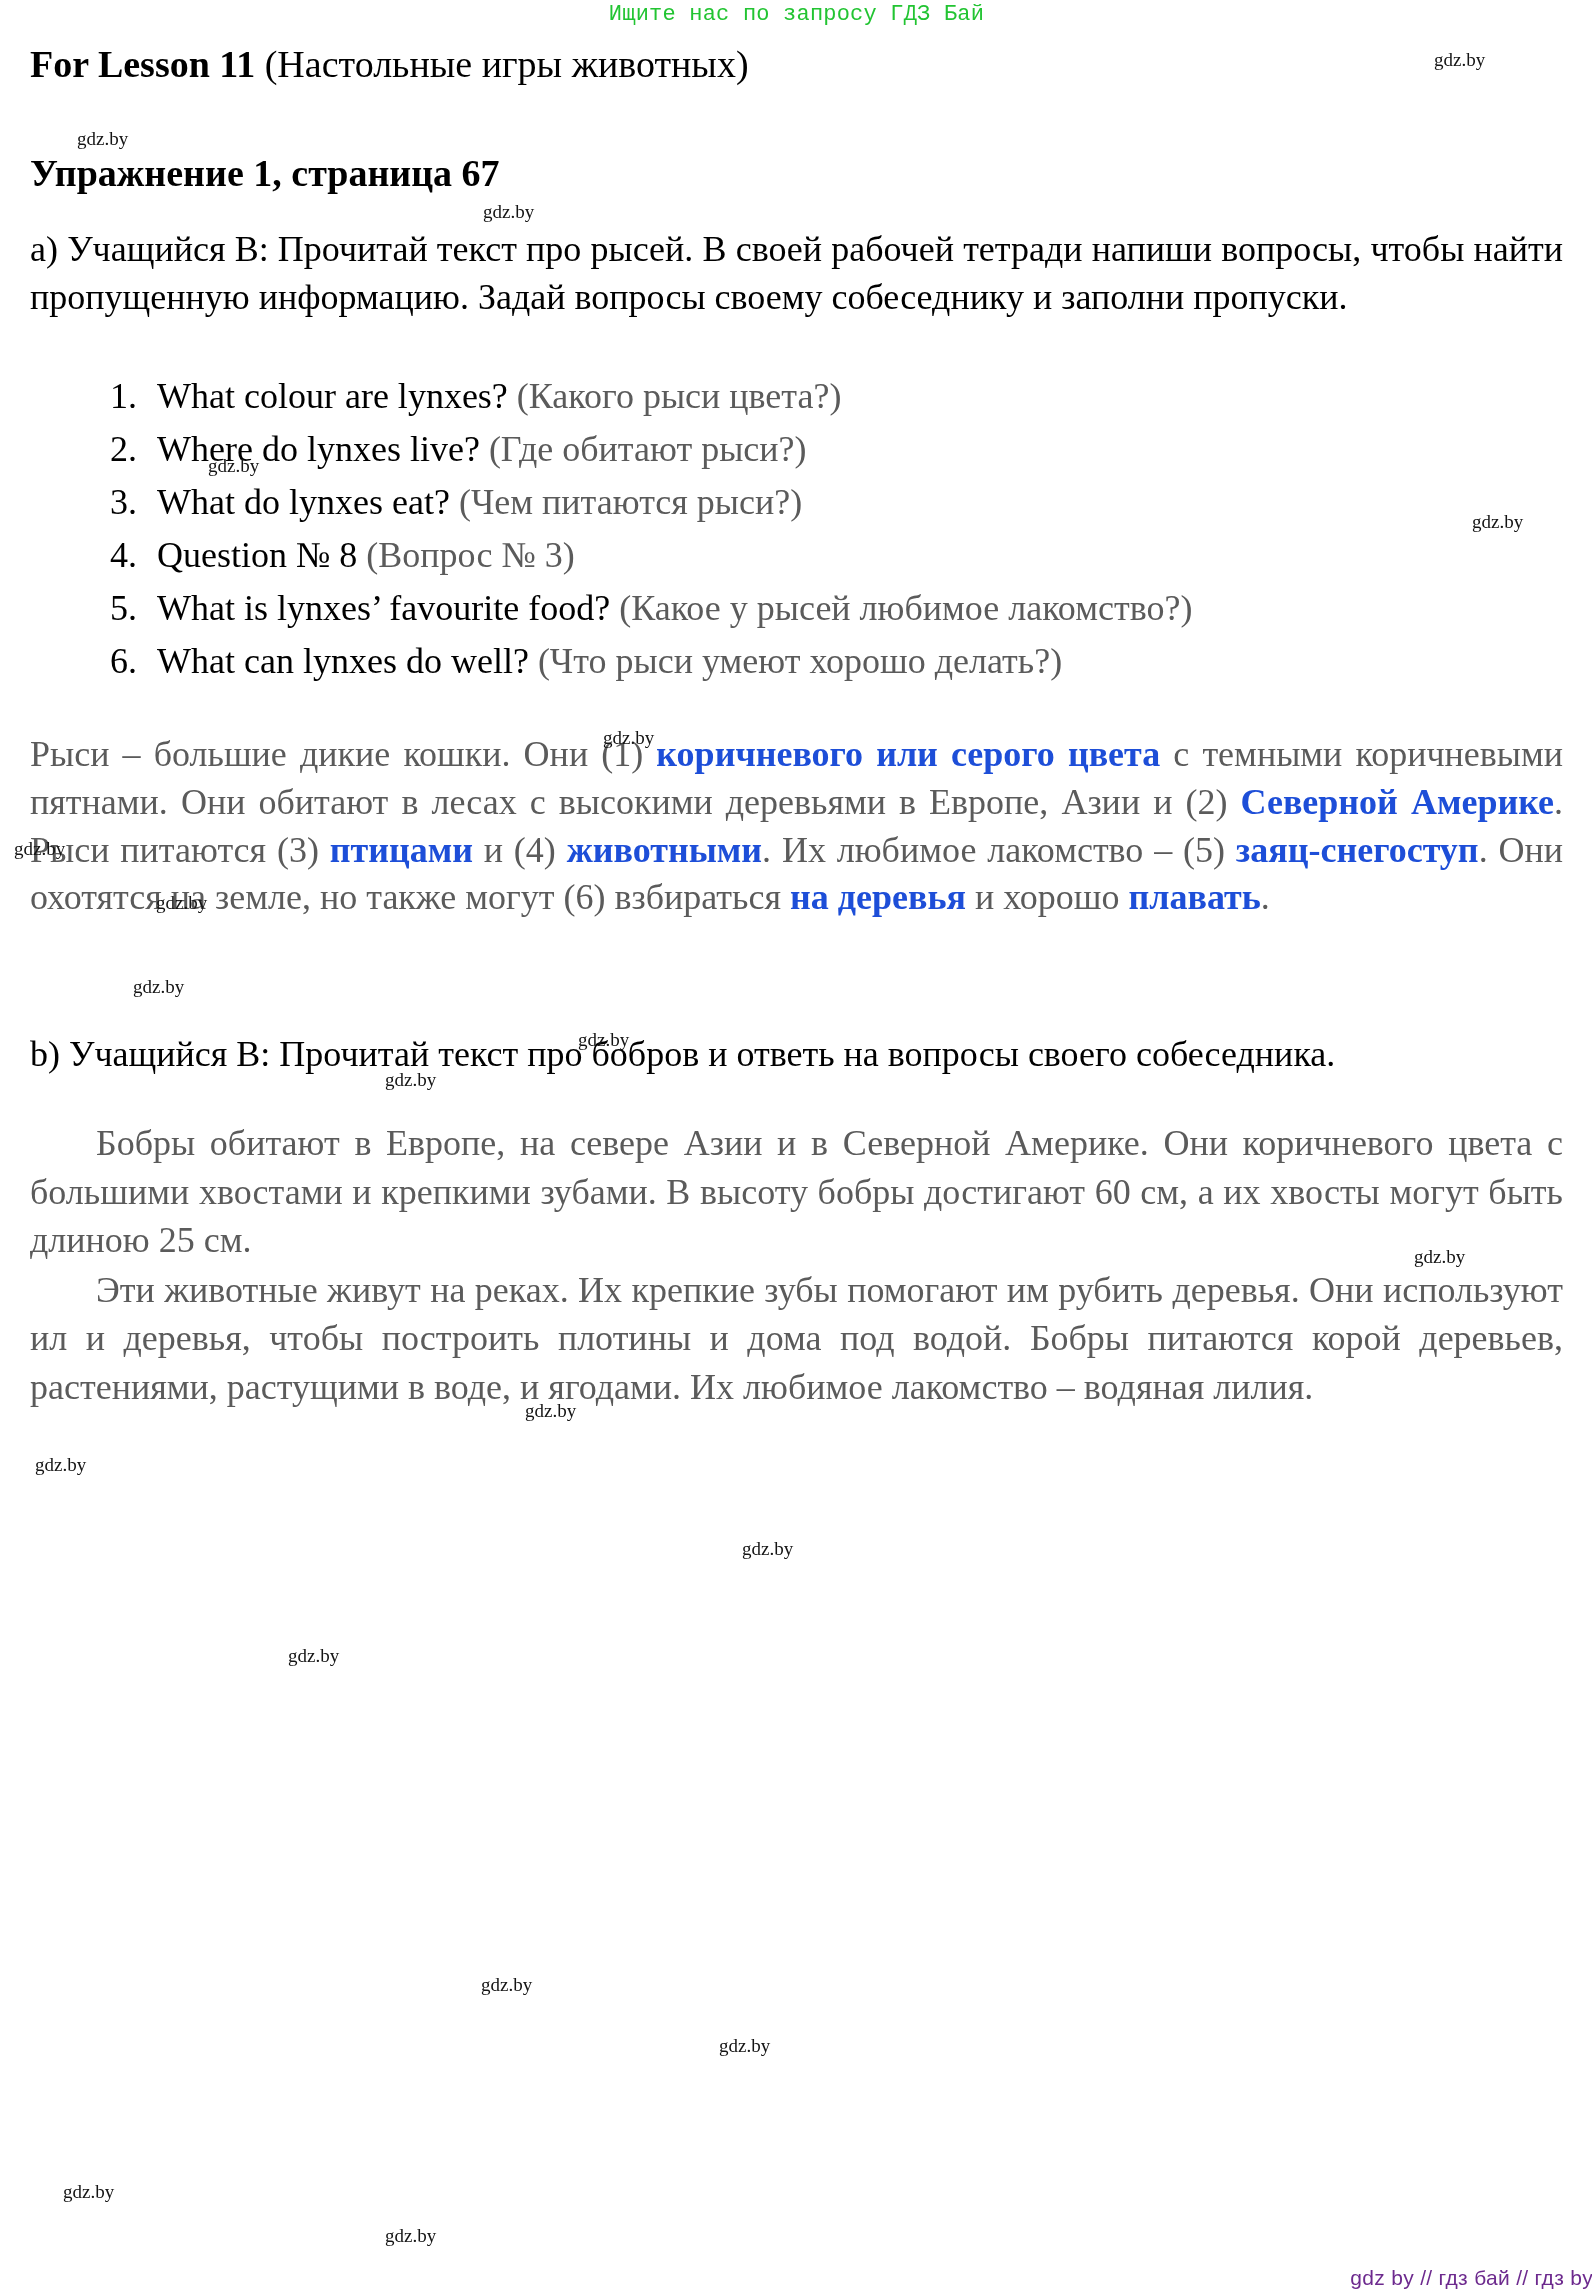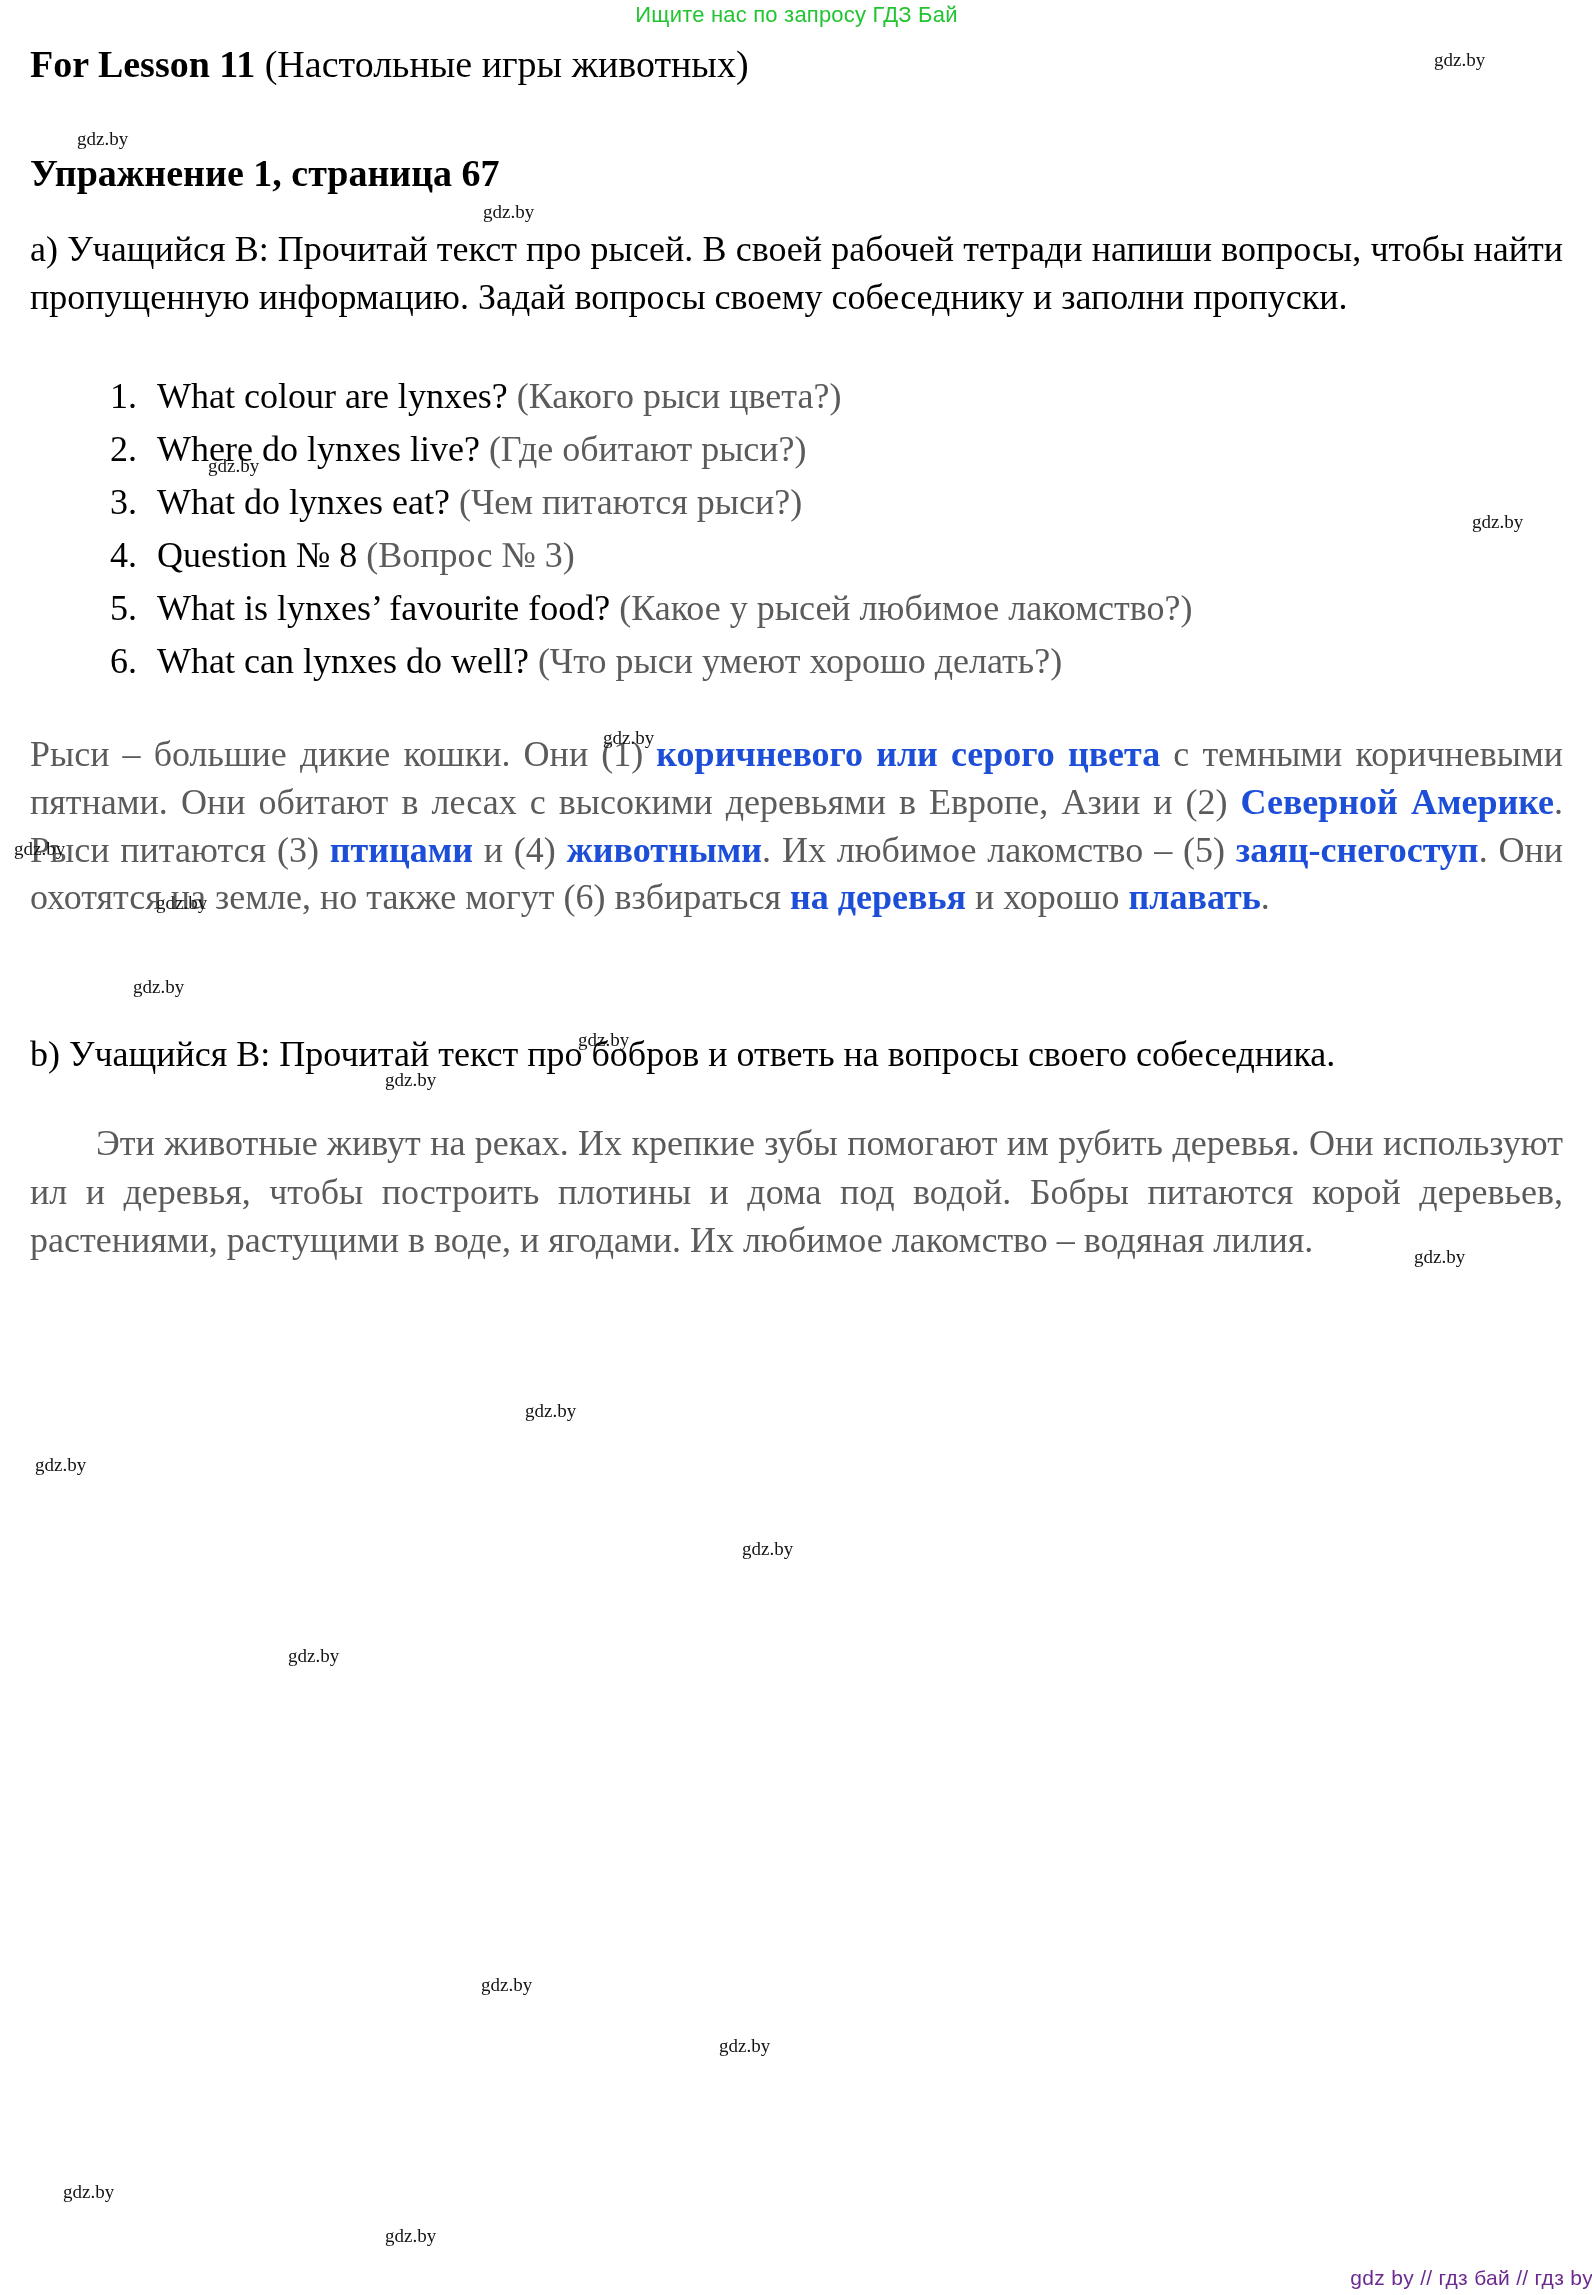--- a/index.html
+++ b/index.html
@@ -20,21 +20,21 @@
     position: relative;
     width: 1593px;
     height: 2295px;
     box-sizing: border-box;
     padding: 0 30px;
   }
 
   
   .promo-bar {
     text-align: center;
-    font-family: Liberation Sans, sans-serif;
+    font-family: Liberation Mono, monospace;
     font-size: 22px;
     color: #22c432;
     line-height: 1;
     padding-top: 3.5px;
     letter-spacing: 0.2px;
   }
 
   
   .lesson-title {
     font-size: 38px;
@@ -180,20 +180,21 @@
     </div>
   </div>
 
   <p class="gapfill"><span>Рыси – большие дикие кошки. Они (1) </span><span class="ans">коричневого или серого цвета</span><span> с темными коричневыми пятнами. Они обитают в лесах с высокими деревьями в Европе, Азии и (2) </span><span class="ans">Северной Америке</span><span>. Рыси питаются (3) </span><span class="ans">птицами</span><span> и (4) </span><span class="ans">животными</span><span>. Их любимое лакомство – (5) </span><span class="ans">заяц-снегоступ</span><span>. Они охотятся на земле, но также могут (6) взбираться </span><span class="ans">на деревья</span><span> и хорошо </span><span class="ans">плавать</span><span>.</span></p>
 
   <div style="height:73px"></div>
 
   <p class="task-intro b-section">b) Учащийся B: Прочитай текст про бобров и ответь на вопросы своего собеседника.</p>
 
   <div class="reading">
+    <p>Бобры обитают в Европе, на севере Азии и в Северной Америке. Они коричневого цвета с большими хвостами и крепкими зубами. В высоту бобры достигают 60 см, а их хвосты могут быть длиною 25 см.</p>
     <p>Эти животные живут на реках. Их крепкие зубы помогают им рубить деревья. Они используют ил и деревья, чтобы построить плотины и дома под водой. Бобры питаются корой деревьев, растениями, растущими в воде, и ягодами. Их любимое лакомство – водяная лилия.</p>
   </div>
 
   <div id="watermark-layer">
       <span class="wm" style="left: 1434px; top: 49px;">gdz.by</span>
       <span class="wm" style="left: 77px; top: 128px;">gdz.by</span>
       <span class="wm" style="left: 483px; top: 201px;">gdz.by</span>
       <span class="wm" style="left: 208px; top: 455px;">gdz.by</span>
       <span class="wm" style="left: 1472px; top: 511px;">gdz.by</span>
       <span class="wm" style="left: 603px; top: 727px;">gdz.by</span>

